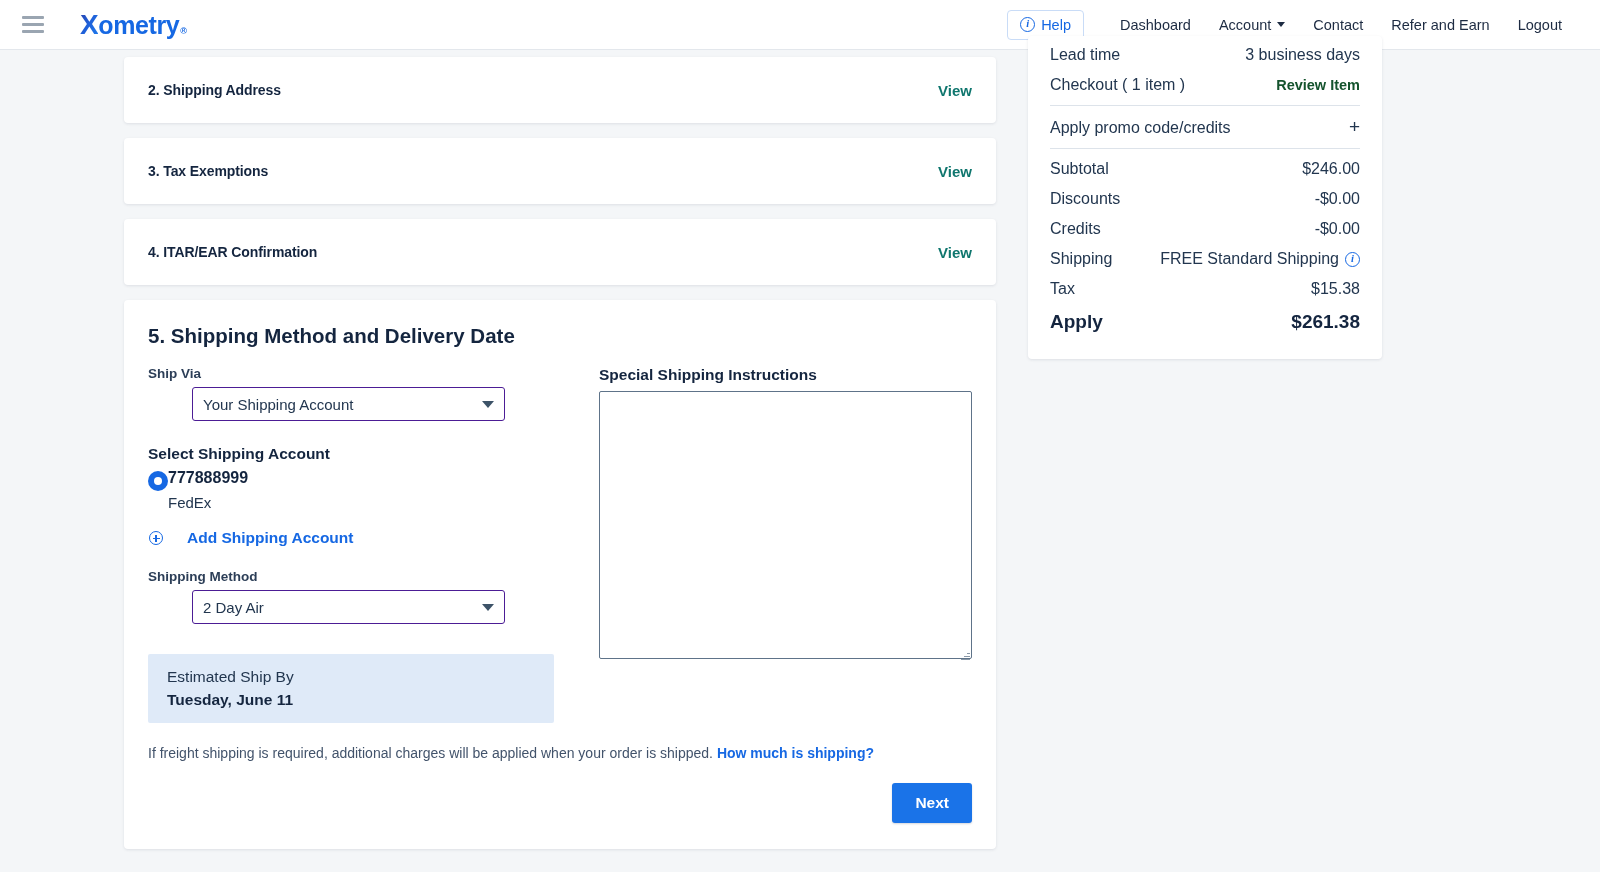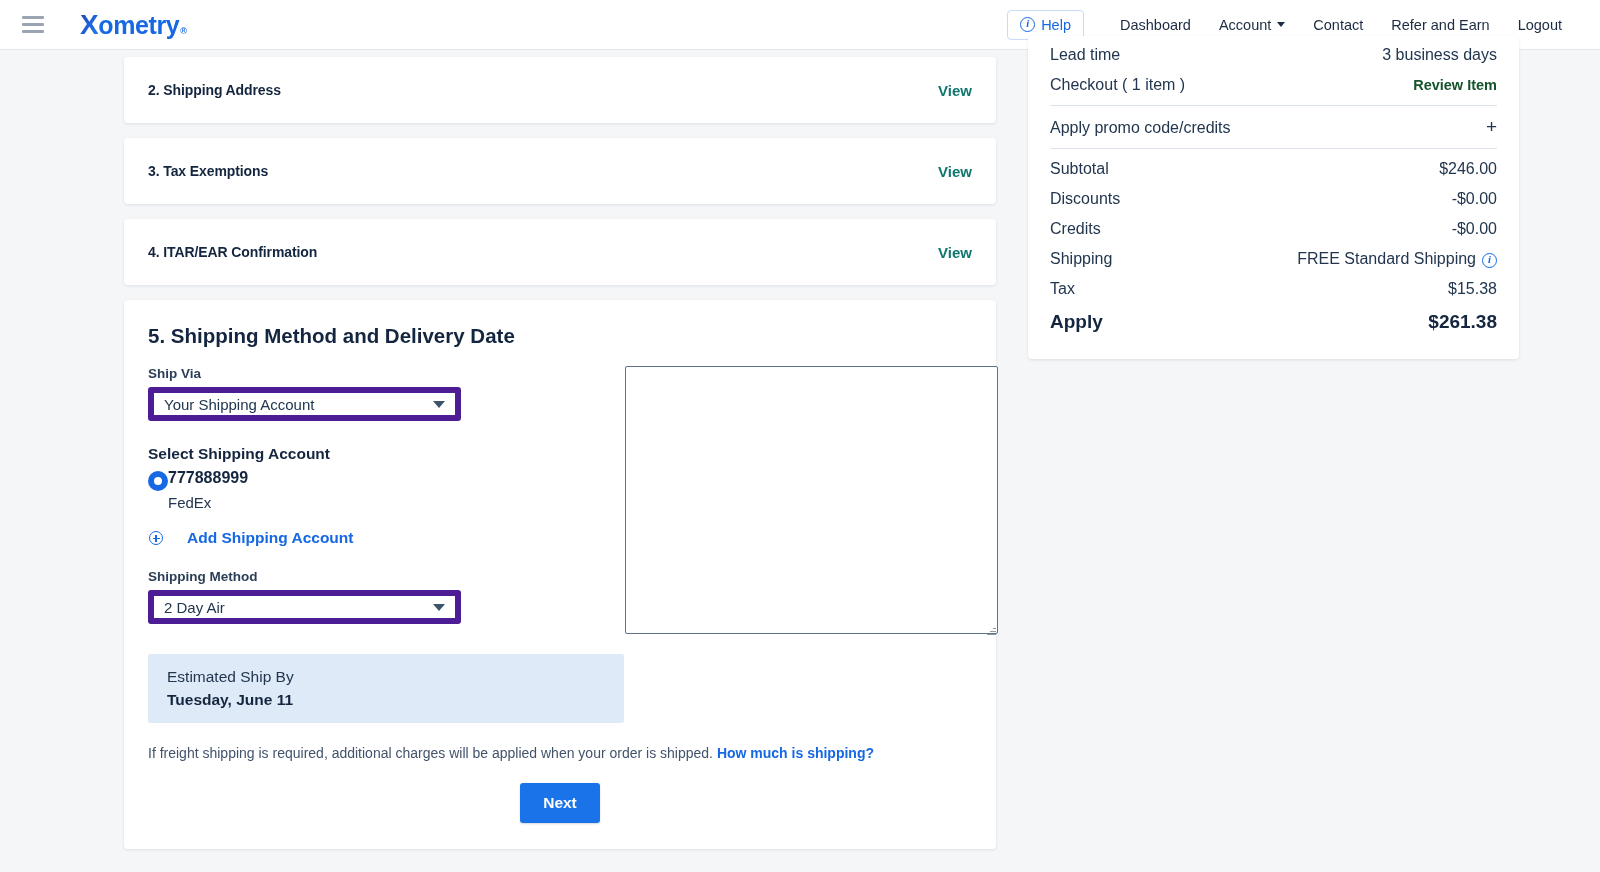--- a/index.html
+++ b/index.html
@@ -96,21 +96,21 @@
     height: 822px;
     position: relative;
   }
   .maincol {
     width: 872px;
     margin-left: 124px;
     padding-top: 7px;
   }
   .sidecol {
     margin-left: 32px;
-    width: 491px;
+    width: 354px;
   }
 
   .card {
     background: #fff;
     border-radius: 4px;
     box-shadow: 0 1px 3px rgba(16,30,54,0.10);
     margin-bottom: 15px;
   }
   .card.collapsed {
     height: 66px;
@@ -136,28 +136,29 @@
   .cols { display: flex; }
   .colleft { width: 455px; }
   .colright { flex: 1; padding-left: 22px; }
 
   .fieldlabel {
     font-size: 13.5px; color: #2c3e57; font-weight: 600;
     margin-bottom: 6px;
   }
   .select {
     width: 313px; height: 34px;
-    border: 6px solid #4c1d95;
+    border: 1px solid #4c1d95;
     border-radius: 3px;
     background: #fff;
     display: flex; align-items: center;
     padding: 0 10px;
     font-size: 15px; color: #22364f;
     cursor: pointer;
     position: relative;
+    margin-left: 44px;
   }
   .select .arrow {
     margin-left: auto;
     width: 0; height: 0;
     border-left: 6px solid transparent;
     border-right: 6px solid transparent;
     border-top: 7px solid #3d5368;
   }
 
   .subhead {
@@ -191,21 +192,21 @@
     position: relative;
   }
   .pluscirc:before, .pluscirc:after {
     content: ""; position: absolute; background: #1668e3;
   }
   .pluscirc:before { left: 2.5px; right: 2.5px; top: 5.3px; height: 1.4px; }
   .pluscirc:after { top: 2.5px; bottom: 2.5px; left: 5.3px; width: 1.4px; }
 
   .estbox {
     background: #dfeaf8;
-    width: 476px;
+    width: 406px;
     padding: 14px 0 14px 19px;
     margin-top: 30px;
     border-radius: 2px;
   }
   .estlabel { font-size: 15.5px; color: #22364f; }
   .estdate { font-size: 15.5px; font-weight: 700; color: #14253f; margin-top: 5px; }
 
   .ta-label { font-size: 15.5px; font-weight: 600; color: #14253f; margin-bottom: 7px; }
   .textarea {
     width: 373px; height: 268px;
@@ -227,21 +228,21 @@
   .ta-grip i {
     position: absolute; right: 0; background: #8b99a8; height: 1px;
   }
 
   .footnote {
     font-size: 14px; color: #42536b;
     margin-top: 22px;
   }
   .footnote a { color: #1668e3; font-weight: 700; text-decoration: none; cursor: pointer; }
 
-  .nextrow { display: flex; justify-content: center; margin-top: 22px; }
+  .nextrow { display: flex; justify-content: flex-end; margin-top: 22px; }
   .nextbtn {
     background: #1a73e8; color: #fff;
     border: none; border-radius: 3px;
     font-size: 15.5px; font-weight: 700;
     padding: 11px 23px;
     cursor: pointer;
     font-family: "Liberation Sans", sans-serif;
     box-shadow: 0 1px 2px rgba(16,30,54,0.18);
   }
 
@@ -267,21 +268,21 @@
   .srow.total .val { font-size: 19px; font-weight: 700; }
   .infoicon {
     width: 15px; height: 15px; border-radius: 50%;
     border: 1.4px solid #1668e3; color: #1668e3;
     display: inline-flex; align-items: center; justify-content: center;
     font-size: 10.5px; font-weight: 700; font-style: italic; line-height: 1;
     margin-left: 6px; vertical-align: -2px;
     font-family: "Liberation Serif", serif;
     cursor: pointer;
   }
-  .shipval { display: flex; align-items: flex-end; margin-left: auto; }
+  .shipval { display: flex; align-items: center; margin-left: auto; }
 </style>
 </head>
 <body>
 
 <div class="topbar">
   <div class="hamburger">
     <span></span>
     <span></span>
     <span></span>
   </div>
@@ -370,20 +371,21 @@
             <span class="arrow"></span>
           </div>
 
           <div class="estbox">
             <div class="estlabel">Estimated Ship By</div>
             <div class="estdate">Tuesday, June 11</div>
           </div>
         </div>
 
         <div class="colright">
+          <div class="ta-label">Special Shipping Instructions</div>
           <div class="ta-wrap">
             <textarea class="textarea" placeholder="" style=""></textarea>
             <span class="ta-grip">
               <i style="bottom:1px;width:9px;"></i>
               <i style="bottom:4px;width:6px;"></i>
               <i style="bottom:7px;width:3px;"></i>
             </span>
           </div>
         </div>
       </div>

